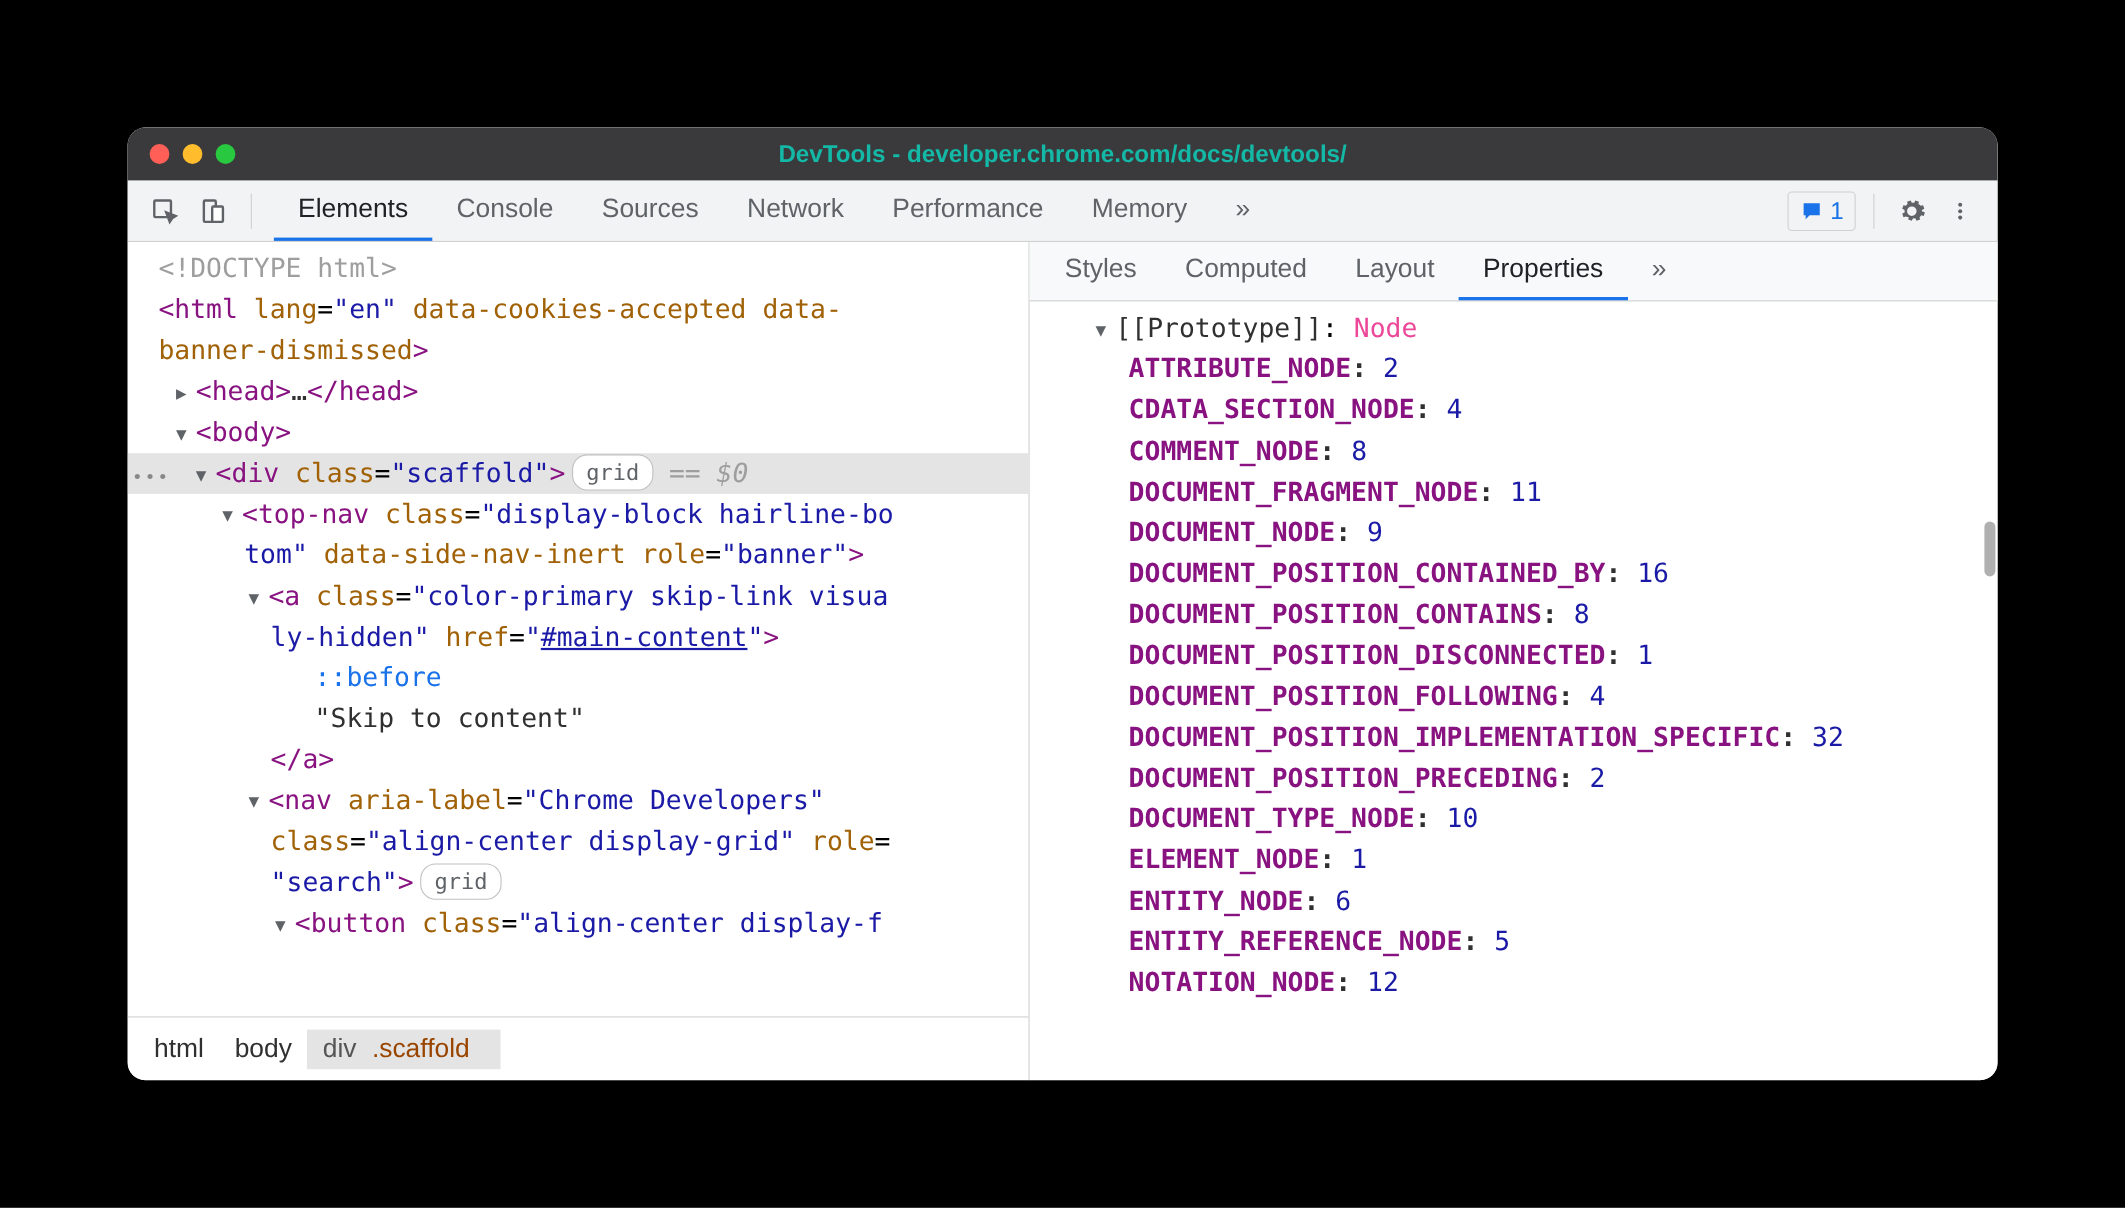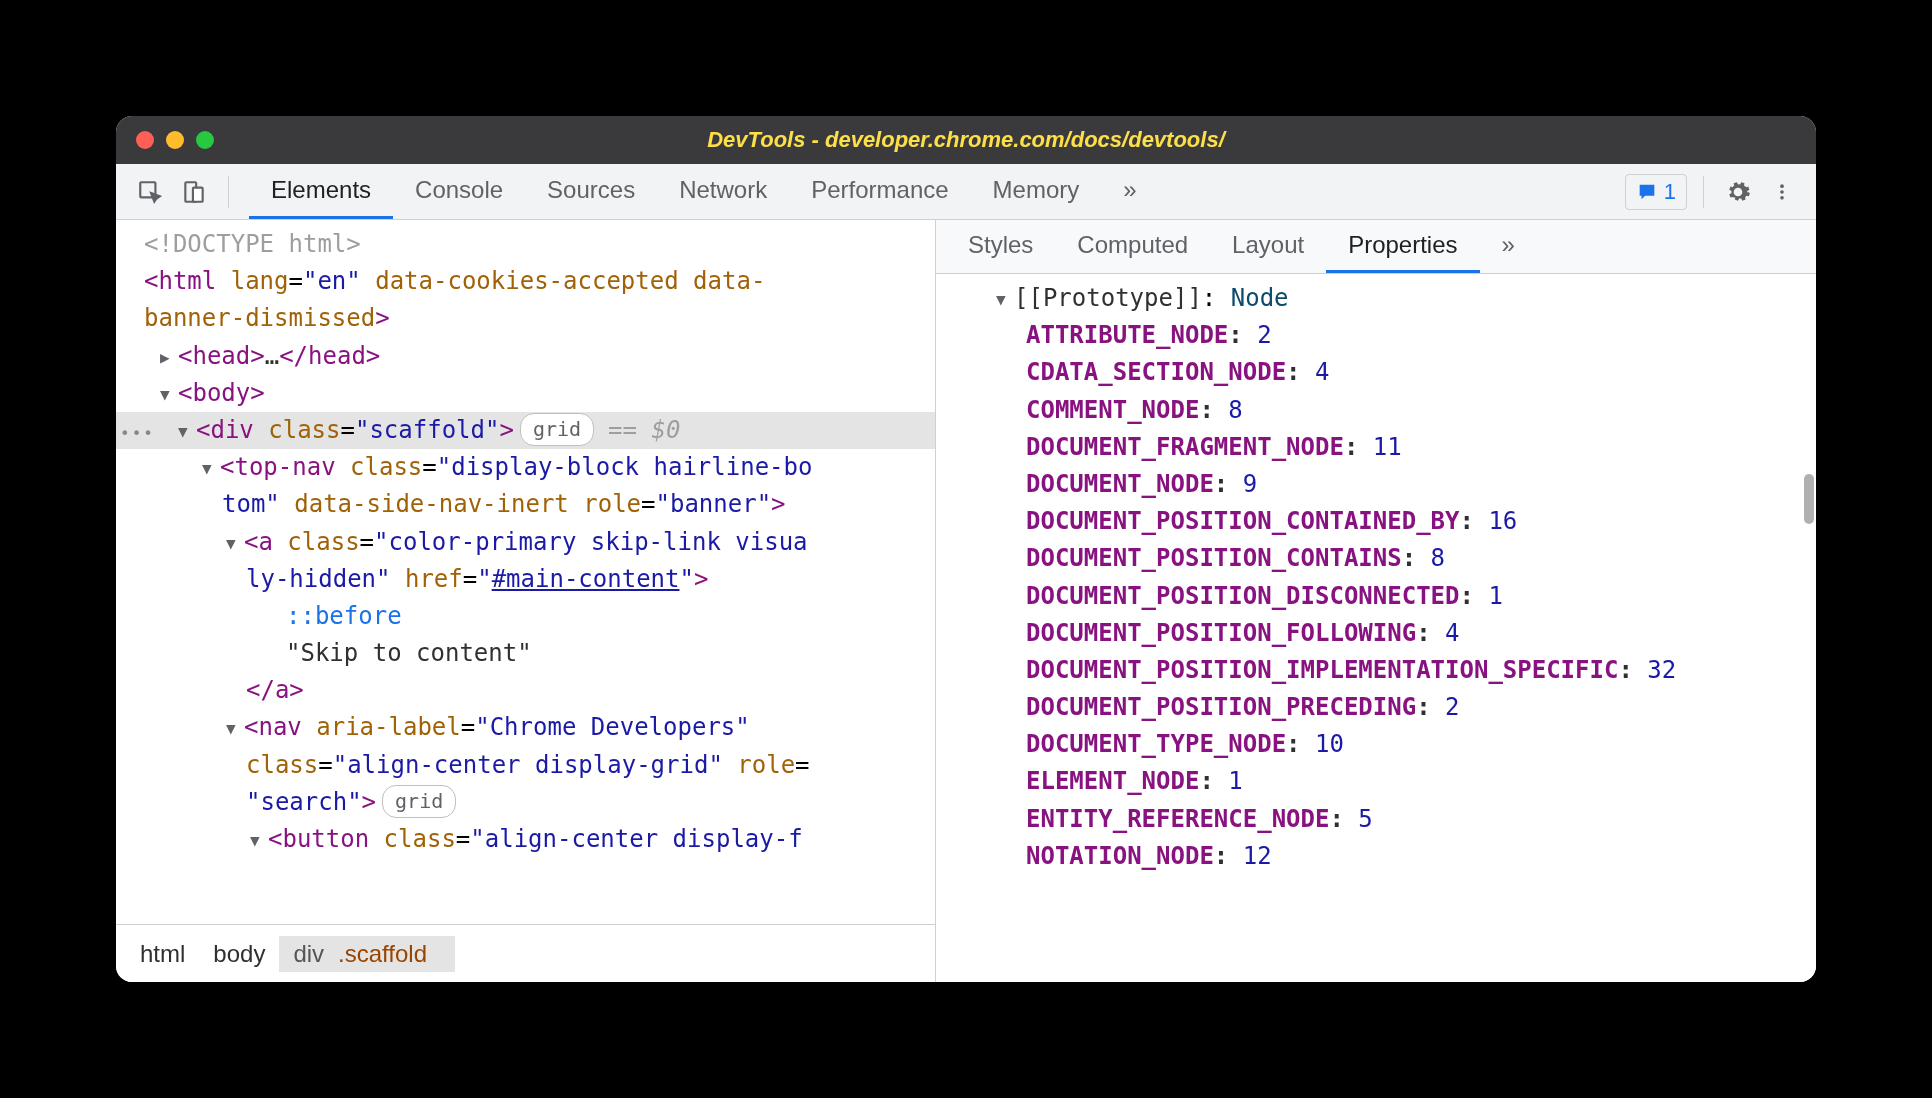--- a/index.html
+++ b/index.html
@@ -39,24 +39,23 @@
   .traffic-light {
     width: 18px; height: 18px; border-radius: 50%;
   }
   .tl-close { background: #ff5f57; }
   .tl-min { background: #ffbd2e; }
   .tl-max { background: #28c840; }
   .titlebar-title {
     position: absolute;
     left: 50%;
     transform: translateX(-50%);
-    color: #fde047;
+    color: #14b8a6;
     font-size: 22px;
     font-weight: 600;
-    font-style: italic;
   }
   .toolbar {
     height: 56px;
     background: #f1f3f4;
     border-bottom: 1px solid #d0d0d0;
     display: flex;
     align-items: center;
     padding: 0 16px;
     gap: 8px;
     flex-shrink: 0;
@@ -253,21 +252,21 @@
     padding-left: 90px;
     white-space: nowrap;
   }
   .prop-head {
     padding-left: 60px;
   }
   .prop-key { color: #881280; font-weight: 700; }
   .prop-colon { color: #303030; font-weight: 700; }
   .prop-val { color: #1a1aa6; }
   .proto { color: #303030; }
-  .proto-val { color: #0c4a6e; }
+  .proto-val { color: #ec4899; }
 </style>
 </head>
 <body>
 
 <div class="window">
 
   <div class="titlebar">
     <div class="traffic-lights">
       <div class="traffic-light tl-close"></div>
       <div class="traffic-light tl-min"></div>
@@ -368,20 +367,21 @@
             <div class="prop-line"><span class="prop-key">DOCUMENT_FRAGMENT_NODE</span><span class="prop-colon">:</span> <span class="prop-val">11</span></div>
             <div class="prop-line"><span class="prop-key">DOCUMENT_NODE</span><span class="prop-colon">:</span> <span class="prop-val">9</span></div>
             <div class="prop-line"><span class="prop-key">DOCUMENT_POSITION_CONTAINED_BY</span><span class="prop-colon">:</span> <span class="prop-val">16</span></div>
             <div class="prop-line"><span class="prop-key">DOCUMENT_POSITION_CONTAINS</span><span class="prop-colon">:</span> <span class="prop-val">8</span></div>
             <div class="prop-line"><span class="prop-key">DOCUMENT_POSITION_DISCONNECTED</span><span class="prop-colon">:</span> <span class="prop-val">1</span></div>
             <div class="prop-line"><span class="prop-key">DOCUMENT_POSITION_FOLLOWING</span><span class="prop-colon">:</span> <span class="prop-val">4</span></div>
             <div class="prop-line"><span class="prop-key">DOCUMENT_POSITION_IMPLEMENTATION_SPECIFIC</span><span class="prop-colon">:</span> <span class="prop-val">32</span></div>
             <div class="prop-line"><span class="prop-key">DOCUMENT_POSITION_PRECEDING</span><span class="prop-colon">:</span> <span class="prop-val">2</span></div>
             <div class="prop-line"><span class="prop-key">DOCUMENT_TYPE_NODE</span><span class="prop-colon">:</span> <span class="prop-val">10</span></div>
             <div class="prop-line"><span class="prop-key">ELEMENT_NODE</span><span class="prop-colon">:</span> <span class="prop-val">1</span></div>
+            <div class="prop-line"><span class="prop-key">ENTITY_NODE</span><span class="prop-colon">:</span> <span class="prop-val">6</span></div>
             <div class="prop-line"><span class="prop-key">ENTITY_REFERENCE_NODE</span><span class="prop-colon">:</span> <span class="prop-val">5</span></div>
             <div class="prop-line"><span class="prop-key">NOTATION_NODE</span><span class="prop-colon">:</span> <span class="prop-val">12</span></div>
           </div>
         <div class="props-scrollthumb"></div>
       </div>
     </div>
   </div>
 </div>
 
 </body></html>

